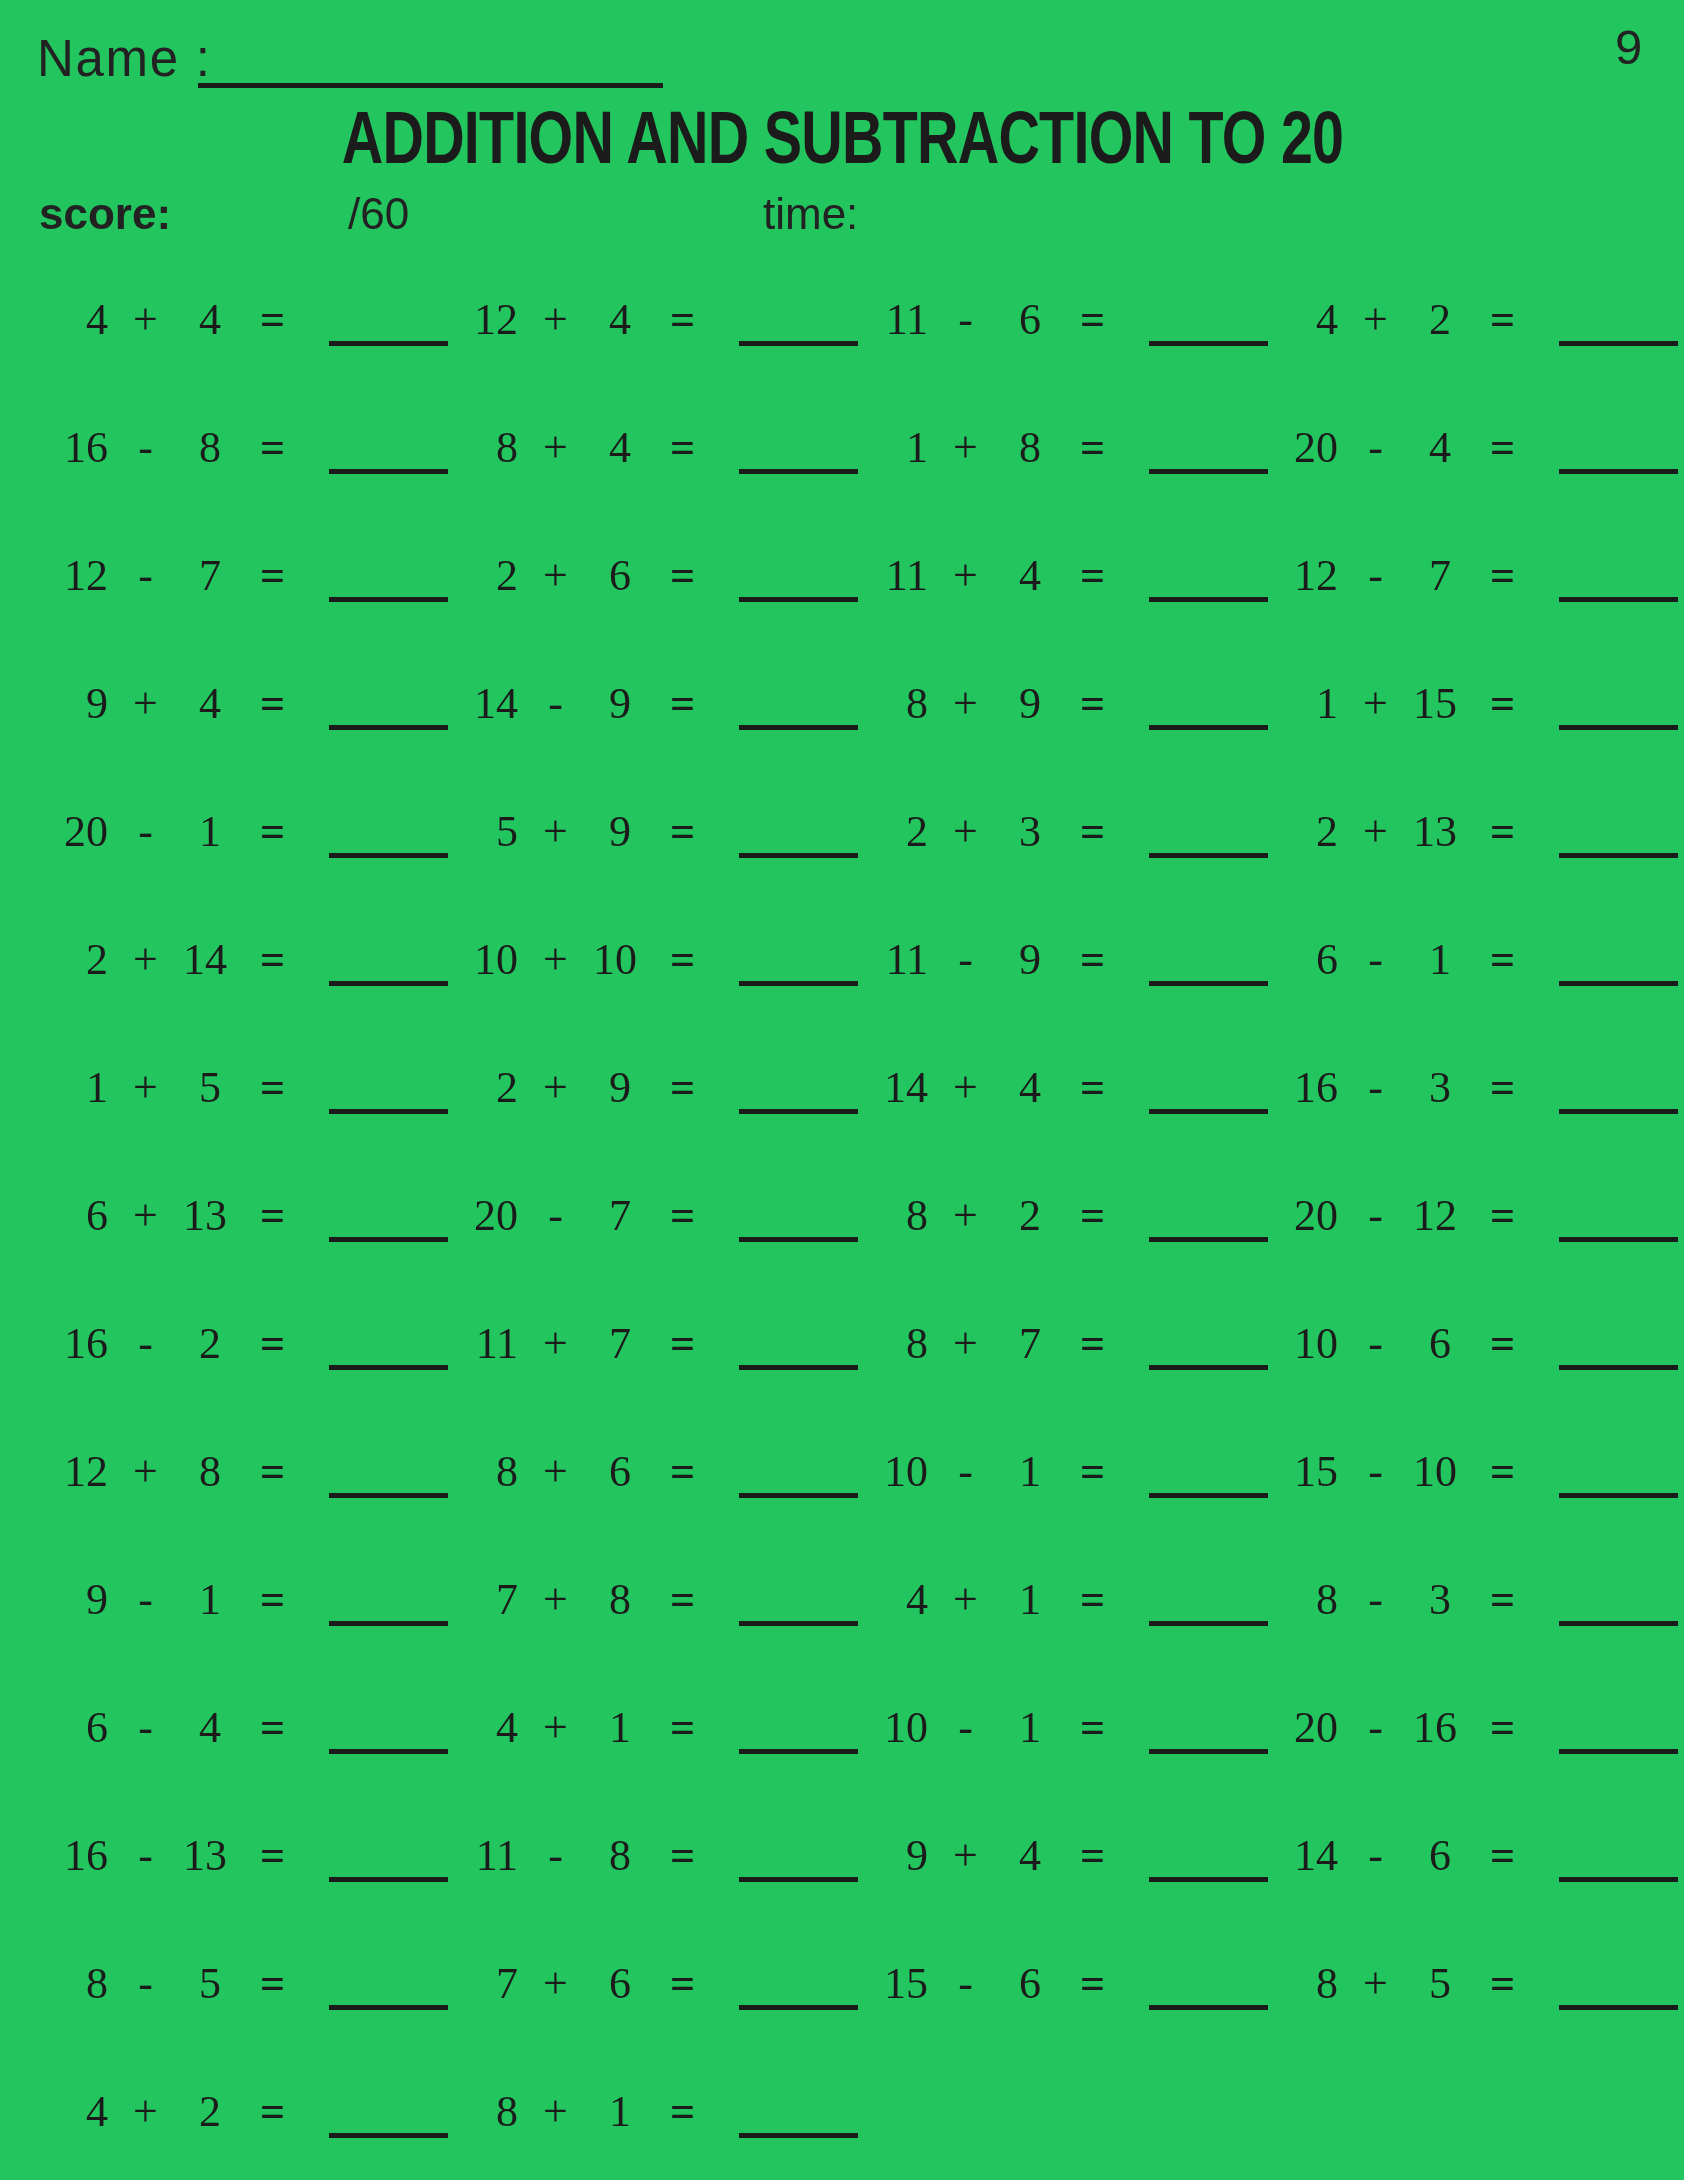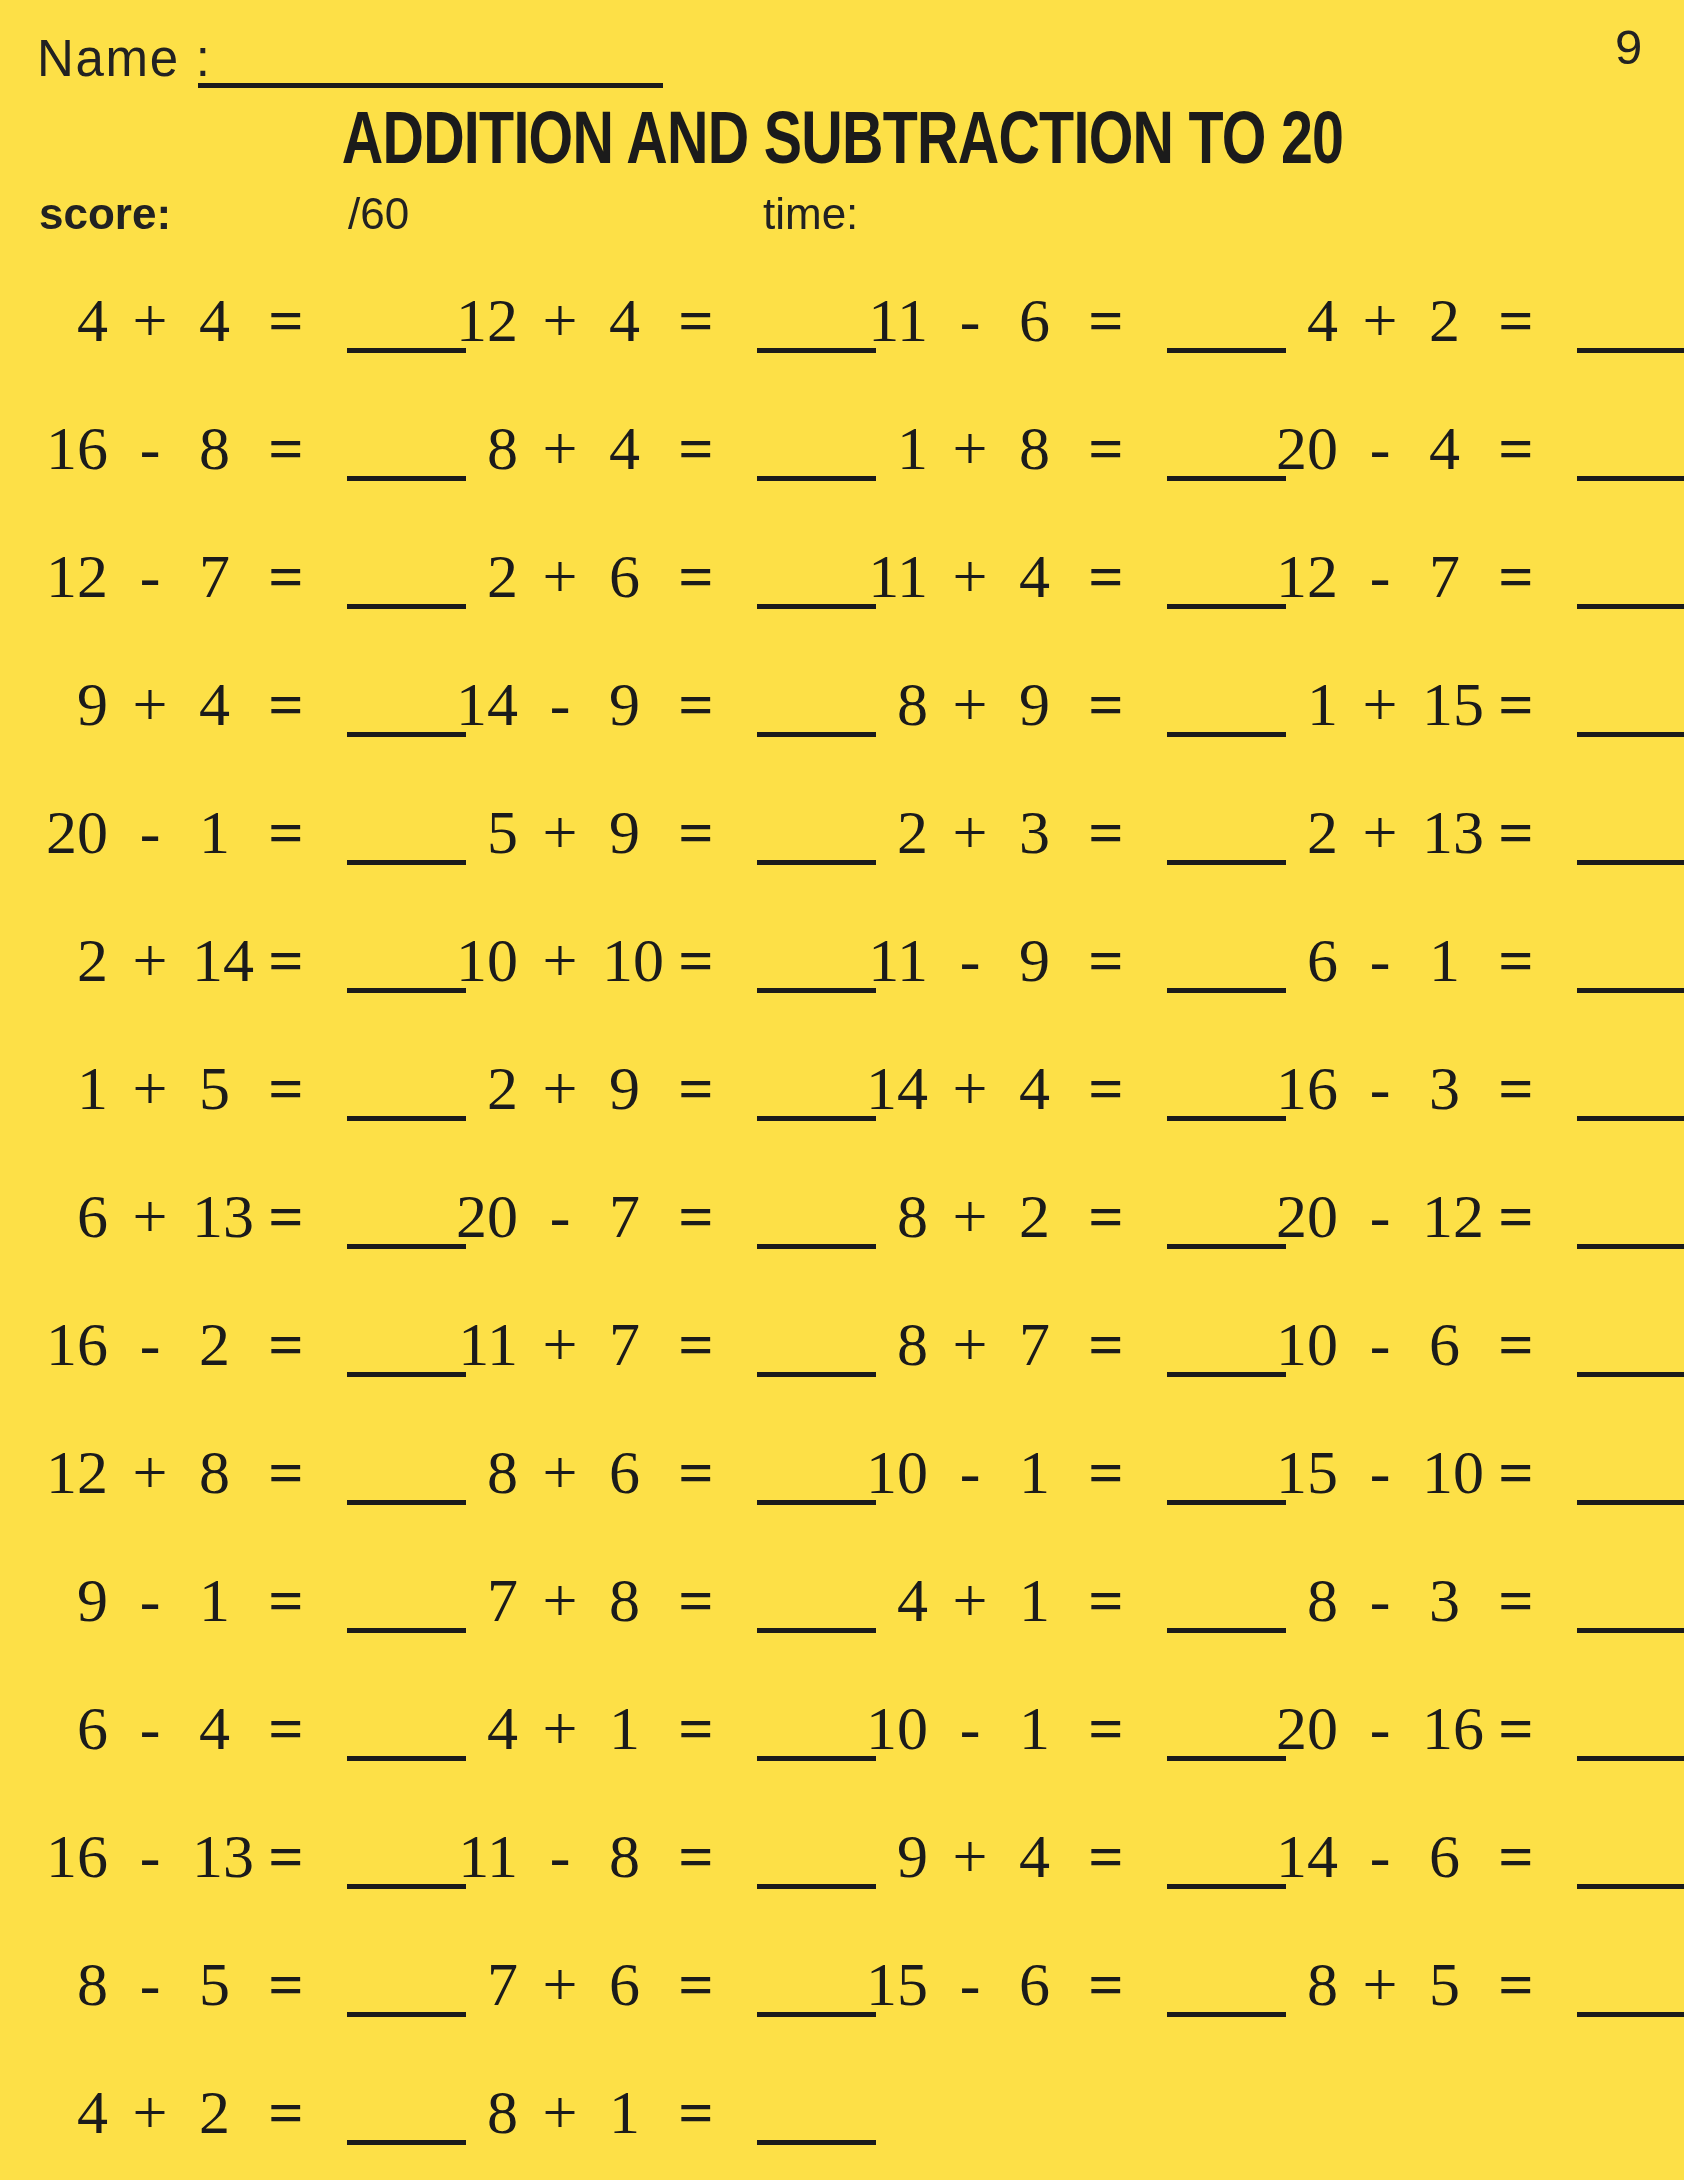--- a/index.html
+++ b/index.html
@@ -1,20 +1,20 @@
 <!DOCTYPE html>
 <html style="font-size:13.6px"><head>
 <meta charset="utf-8">
 <style>
   html, body { margin: 0; padding: 0; background: #e8e8e8; }
   .page {
     position: relative;
     width: 1685px;
     height: 2181px;
-    background: #fde047;
+    background: #22c55e;
     color: #1b1b1b;
     font-family: "Liberation Serif", "DejaVu Serif", serif;
     overflow: hidden;
   }
 
   
   .hand {
     font-family: "Liberation Sans", "DejaVu Sans", sans-serif;
     font-weight: 400;
     color: #222;
@@ -54,21 +54,21 @@
     position: absolute;
     top: 256px;
     left: 31px;
     display: grid;
     grid-template-columns: repeat(4, 410px);
     grid-auto-rows: 128px;
   }
   .problem {
     line-height: 128px;
     white-space: nowrap;
-    font-size: 62px;
+    font-size: 44px;
   }
   .problem span { display: inline-block; line-height: 1.1; }
   .opa   { width: 77px; text-align: right; }
   .opr   { width: 53px; text-align: center; }
   .opb   { width: 38px; text-align: right; }
   .eq    { width: 81px; text-align: center; font-weight: 700; }
   .blank {
     width: 119px;
     height: 0;
     margin-left: 5.1px;

